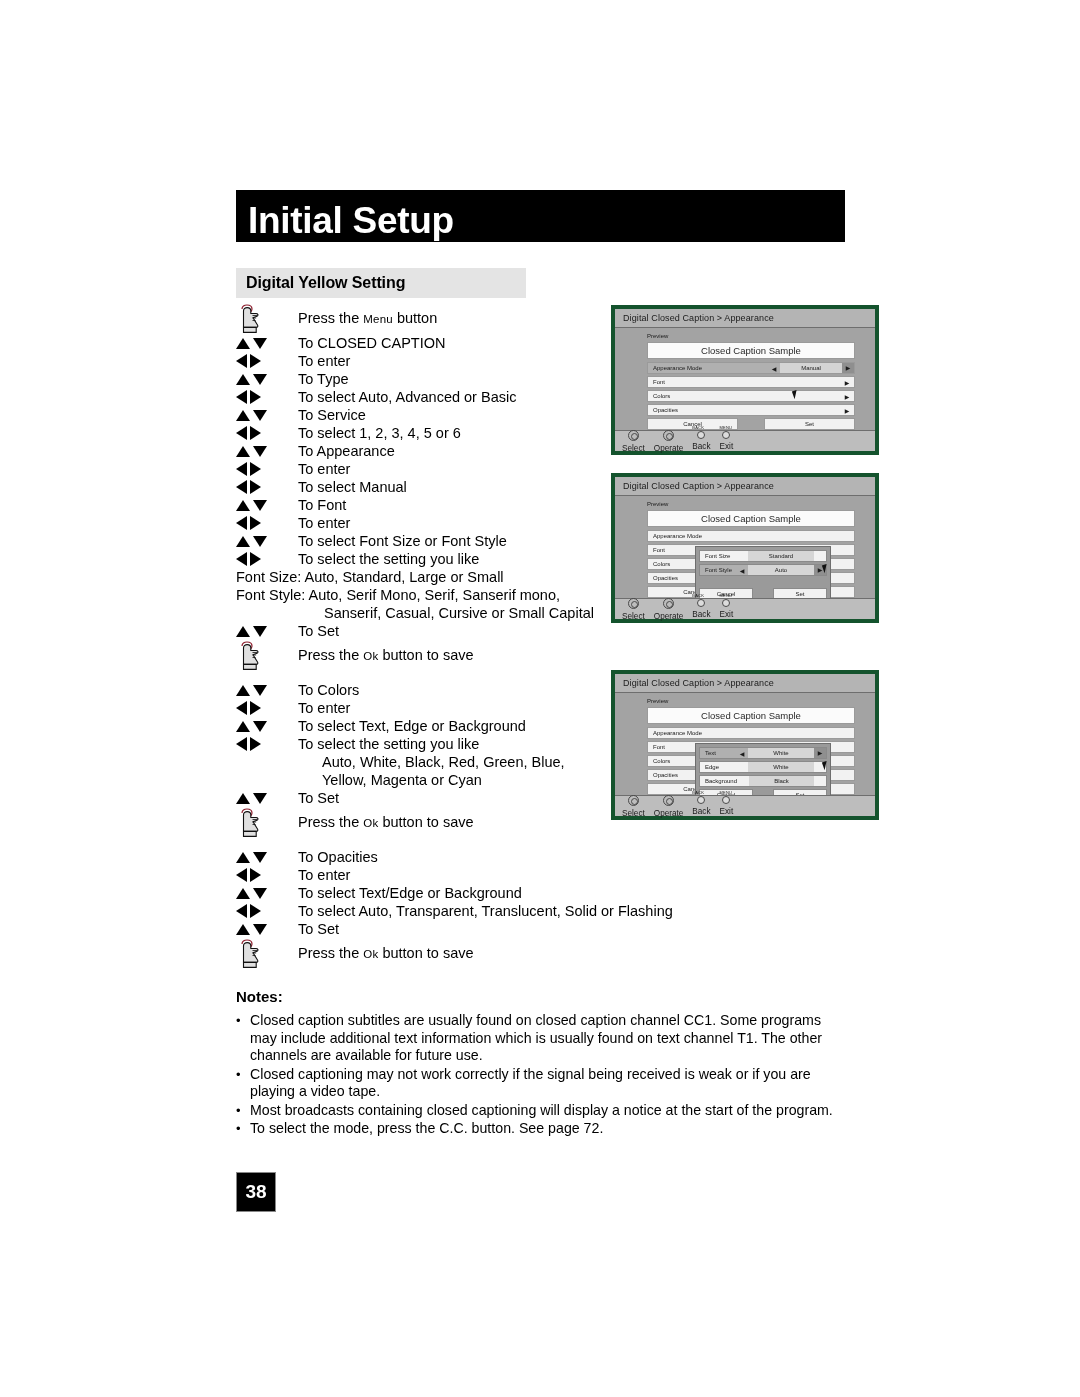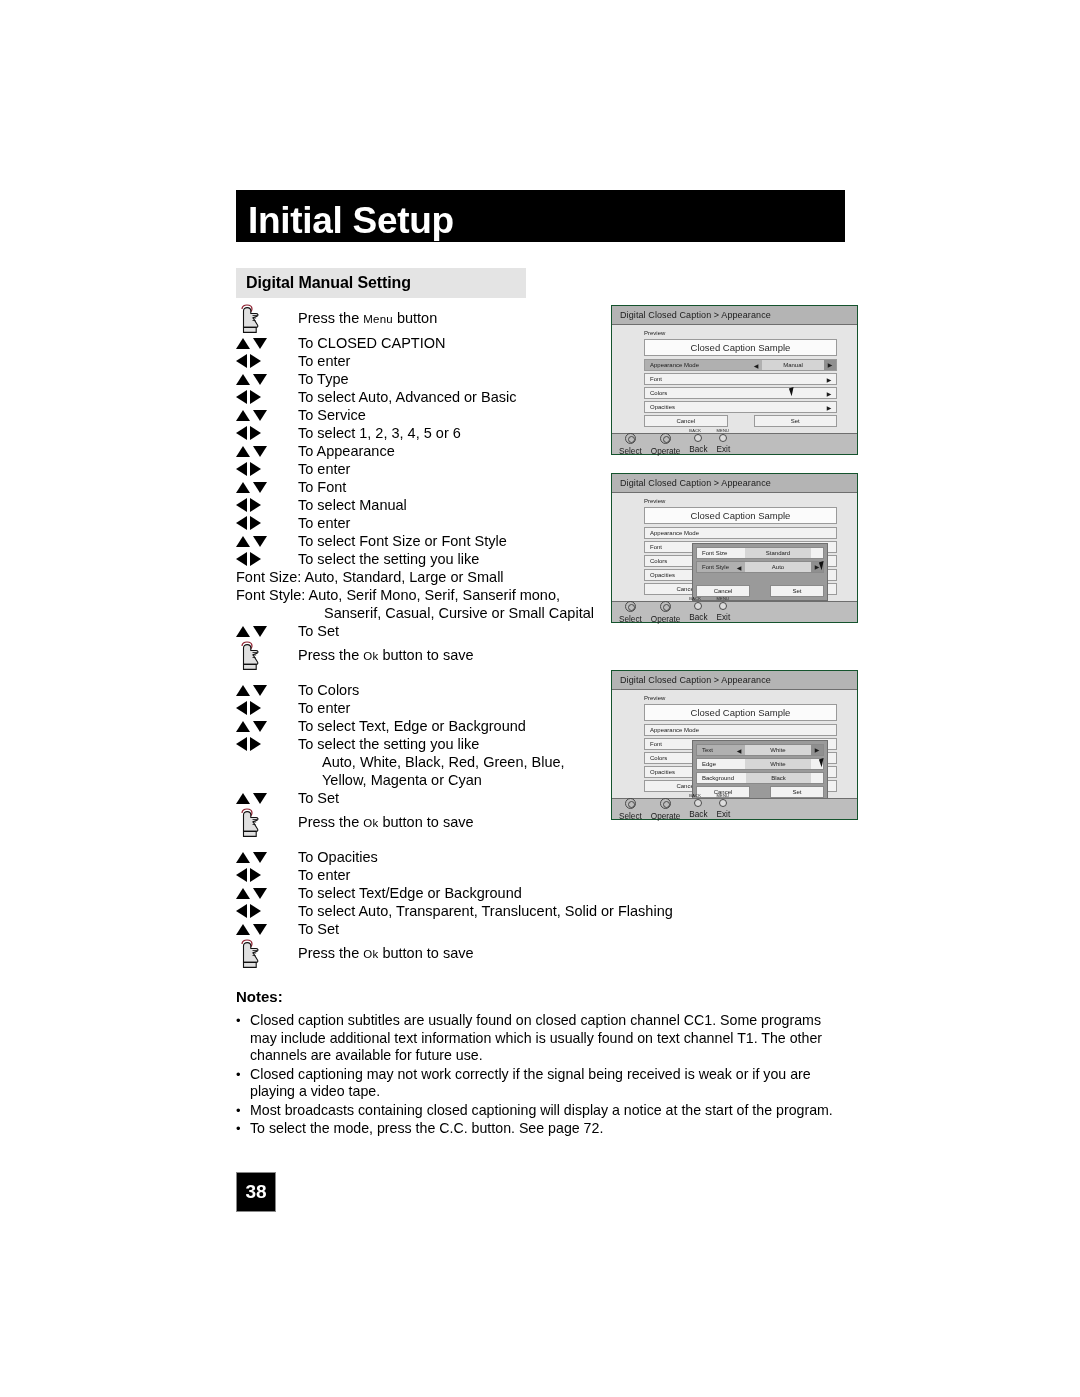--- a/index.html
+++ b/index.html
@@ -70,22 +70,22 @@
   
   .pagenum{
     position:absolute; left:236px; top:1172px; width:40px; height:40px;
     background:#000; color:#fff; display:flex; align-items:center; justify-content:center;
     font-size:19px; font-weight:bold;
     border:1px solid #888;
   }
 
   
   .osd{
-    position:absolute; width:247px; height:150px;
-    background:#e5e5e5; border:1px solid #14532d;
+    position:absolute; width:268px; height:150px;
+    background:#a3a3a3; border:4px solid #14532d;
     font-size:6.2px; color:#1b1b1b;
   }
   .osd-1{ left:611px; top:305px; }
   .osd-2{ left:611px; top:473px; }
   .osd-3{ left:611px; top:670px; }
 
   .osd-title{
     height:19px; background:#b4b4b4; border-bottom:1px solid #6e6e6e;
     display:flex; align-items:center; padding-left:8px;
     font-size:9px; color:#1b1b1b; letter-spacing:.1px;
@@ -157,21 +157,21 @@
 </head>
 <body>
 
 <div class="page">
 
   <div class="title-banner">
     <span class="txt">Initial Setup</span>
   </div>
 
   <div class="section-head">
-    <span class="txt">Digital Manual Setting</span>
+    <span class="txt">Digital Yellow Setting</span>
   </div>
 
   <div class="steps">
 
     <div class="step hand">
       <div class="key">
         <svg class="hand-icon" viewBox="0 0 26 30">
           <path d="M6 5 C6 2.2 8.2 1 11 1 C13.8 1 16 2.2 16 5 C16 6.6 15 7.8 14 8.4" fill="none" stroke="#8b1c2b" stroke-width="1.2"></path>
           <path d="M7.5 7 C7.5 4.8 9.2 3.6 11.2 3.6 C13.2 3.6 14.8 4.8 14.8 7 L14.8 9.5 L20 9.5 C22 9.5 22.6 11.3 21 12.2 L17 13.8 L21.5 21 C22.2 22.2 21.6 23.4 20.2 23.4 L7.5 23.4 Z" fill="#e0e0e0" stroke="#111" stroke-width="1.1" stroke-linejoin="round"></path>
           <path d="M7.5 23.4 L20.2 23.4 L20.2 28.4 L7.5 28.4 Z" fill="#e0e0e0" stroke="#111" stroke-width="1.1"></path>
@@ -232,31 +232,31 @@
     </div>
     <div class="step">
       <div class="key arrows">
           <i class="tri left"></i>
           <i class="tri right"></i>
         </div>
       <div class="label">To enter</div>
     </div>
     <div class="step">
       <div class="key arrows">
+          <i class="tri left"></i>
+          <i class="tri right"></i>
+        </div>
+      <div class="label">To select Manual</div>
+    </div>
+    <div class="step">
+      <div class="key arrows">
           <i class="tri up"></i>
           <i class="tri down"></i>
         </div>
       <div class="label">To Font</div>
-    </div>
-    <div class="step">
-      <div class="key arrows">
-          <i class="tri left"></i>
-          <i class="tri right"></i>
-        </div>
-      <div class="label">To select Manual</div>
     </div>
     <div class="step">
       <div class="key arrows">
           <i class="tri left"></i>
           <i class="tri right"></i>
         </div>
       <div class="label">To enter</div>
     </div>
     <div class="step">
       <div class="key arrows">

